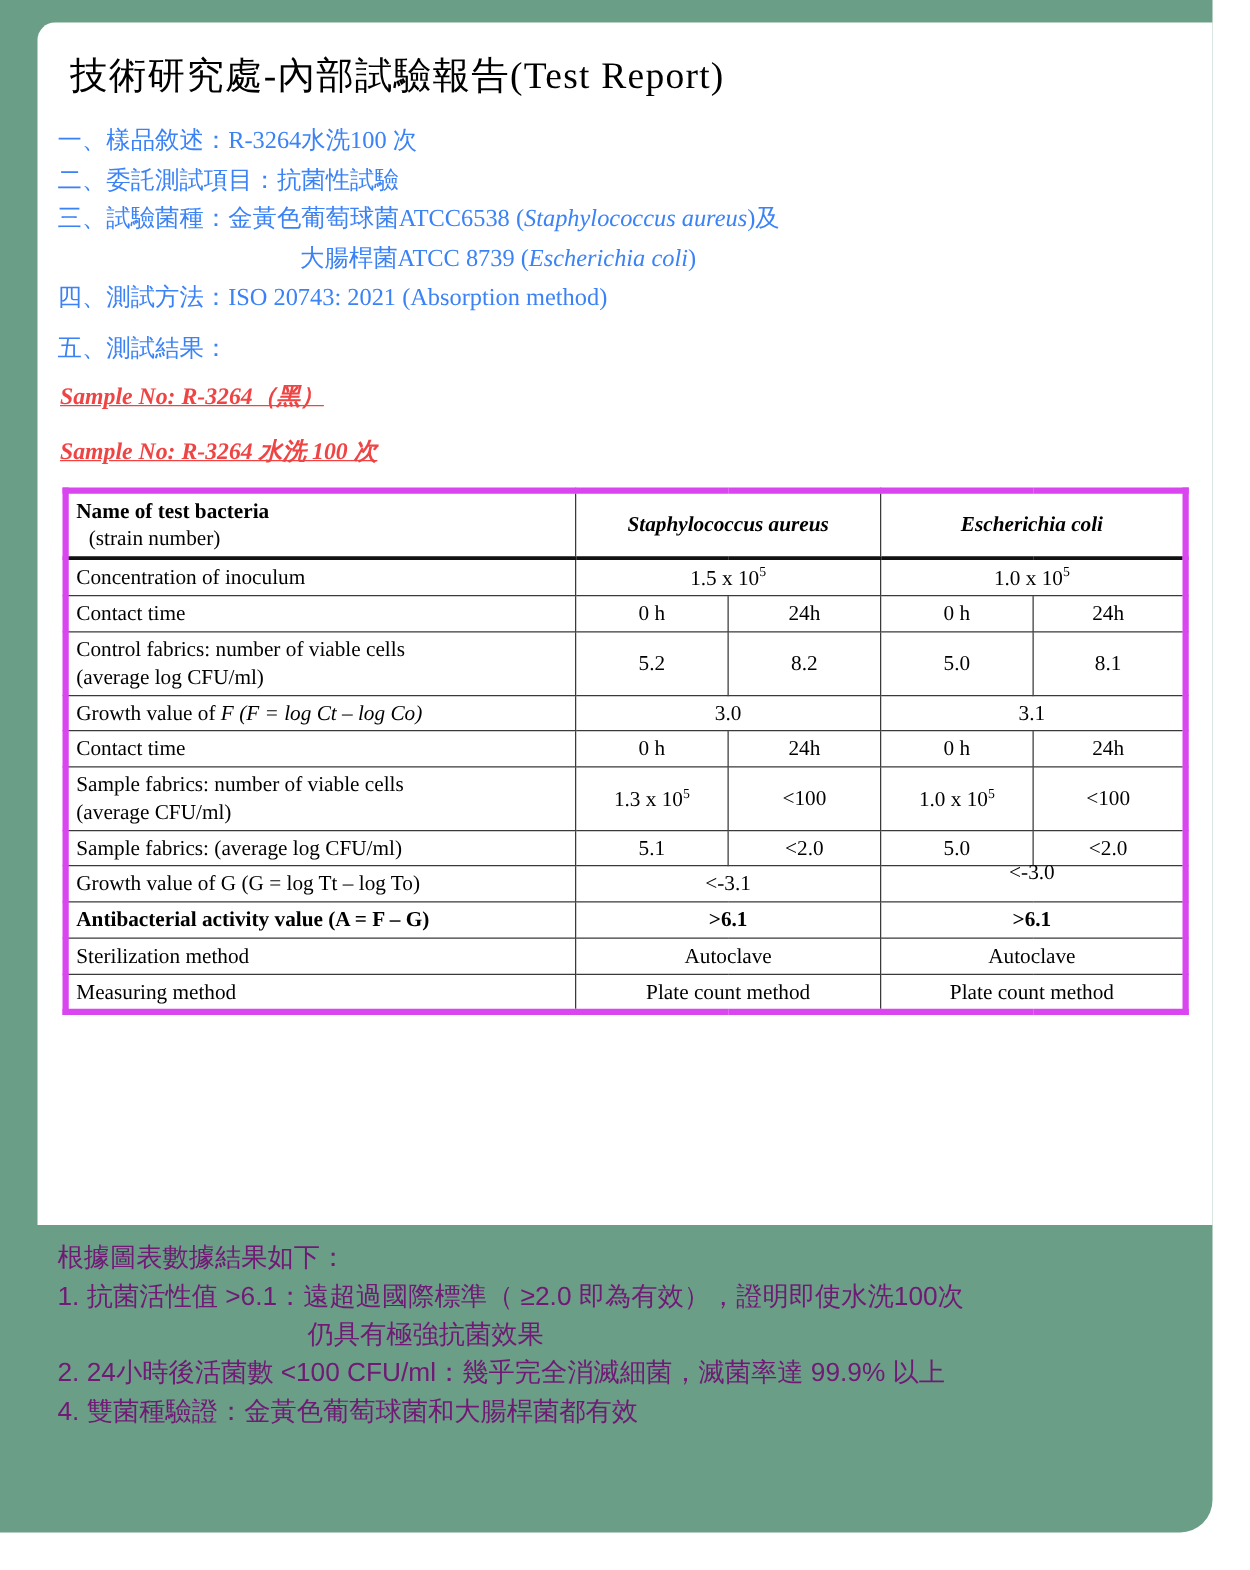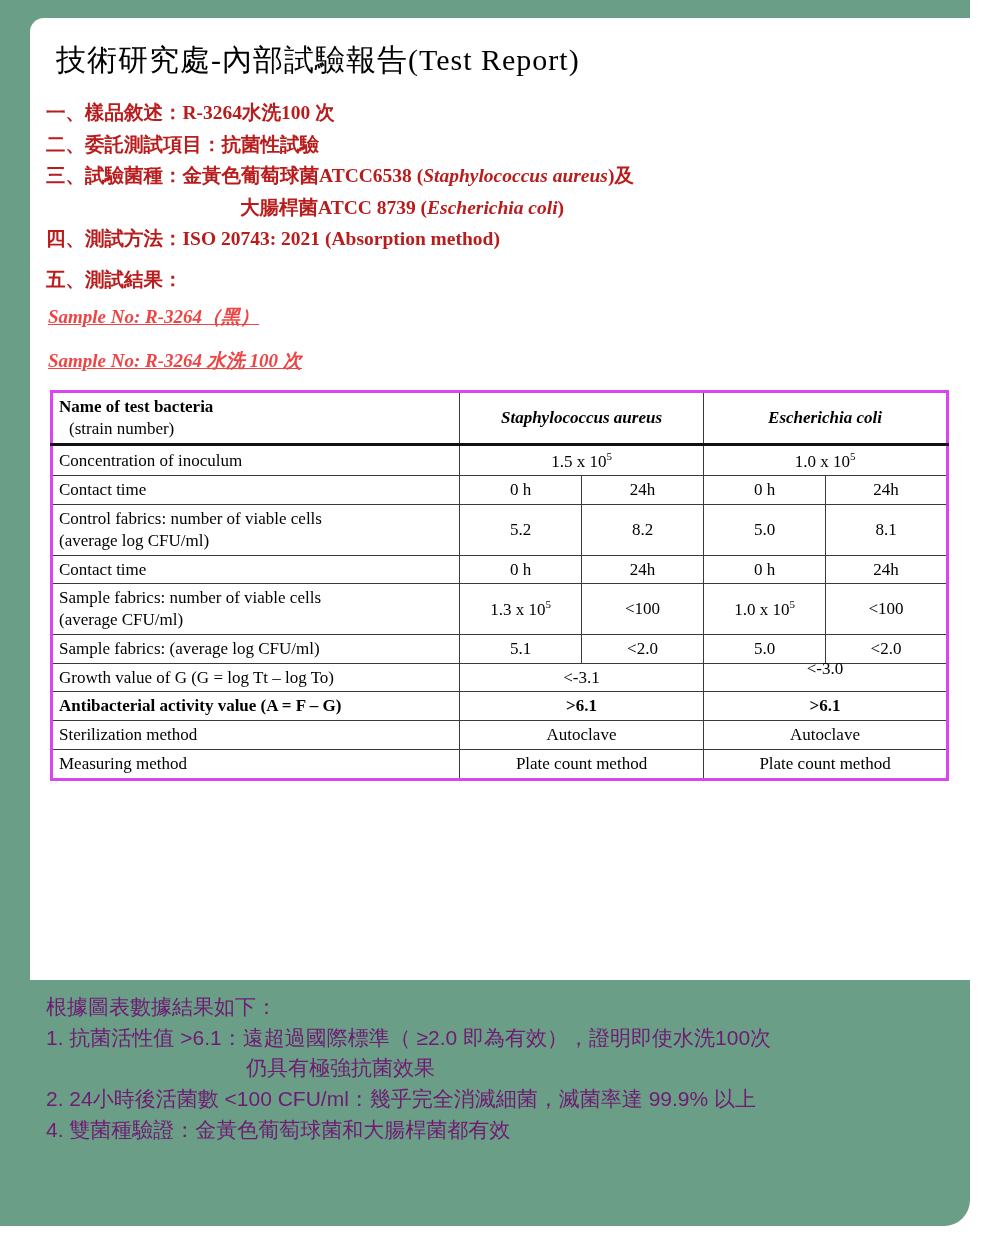--- a/index.html
+++ b/index.html
@@ -57,24 +57,23 @@
     font-size: 30px;
     letter-spacing: 1px;
     color: #000;
     margin: 10px 0 16px 12px;
     white-space: nowrap;
   }
 
   .line {
     font-size: 19.5px;
     line-height: 1.62;
-    color: #b91c1c;
+    color: #3b82f6;
     white-space: nowrap;
     margin-left: 2px;
-    font-weight: bold;
   }
   .line.indent {
     margin-left: 196px;
   }
   .line.gap-top { margin-top: 9px; }
 
   .ital { font-style: italic; }
 
   .sample-no {
     font-size: 19px;
@@ -87,21 +86,21 @@
   }
   .sample-wrap { margin: 9px 0 0 4px; }
   .sample-wrap.second { margin-top: 18px; }
 
   
   table.report {
     border-collapse: collapse;
     width: 896px;
     margin: 16px 0 0 6px;
     table-layout: fixed;
-    border: 3px solid #d946ef;
+    border: 5px solid #d946ef;
   }
   table.report td {
     border: 1px solid #3a3a3a;
     font-size: 17px;
     color: #000;
     padding: 3px 6px;
     vertical-align: middle;
     line-height: 1.28;
   }
   td.label {
@@ -224,20 +223,27 @@
           <td class="label">
             <span class="two-line">Control fabrics:  number of viable cells</span>
             <span class="two-line l2">(average log CFU/ml)</span>
           </td>
           <td class="ctr">5.2</td>
           <td class="ctr">8.2</td>
           <td class="ctr">5.0</td>
           <td class="ctr">8.1</td>
         </tr>
 
+        <tr>
+          <td class="label">
+            <span>Growth value of </span><span class="ital">F</span><span class="ital"><span> (F</span><span> = log </span><span>Ct</span><span> – log </span><span>Co</span><span>)</span></span>
+          </td>
+          <td class="ctr" colspan="2">3.0</td>
+          <td class="ctr" colspan="2">3.1</td>
+        </tr>
 
         <tr>
           <td class="label">Contact time</td>
           <td class="ctr">0 h</td>
           <td class="ctr">24h</td>
           <td class="ctr">0 h</td>
           <td class="ctr">24h</td>
         </tr>
 
         <tr>

